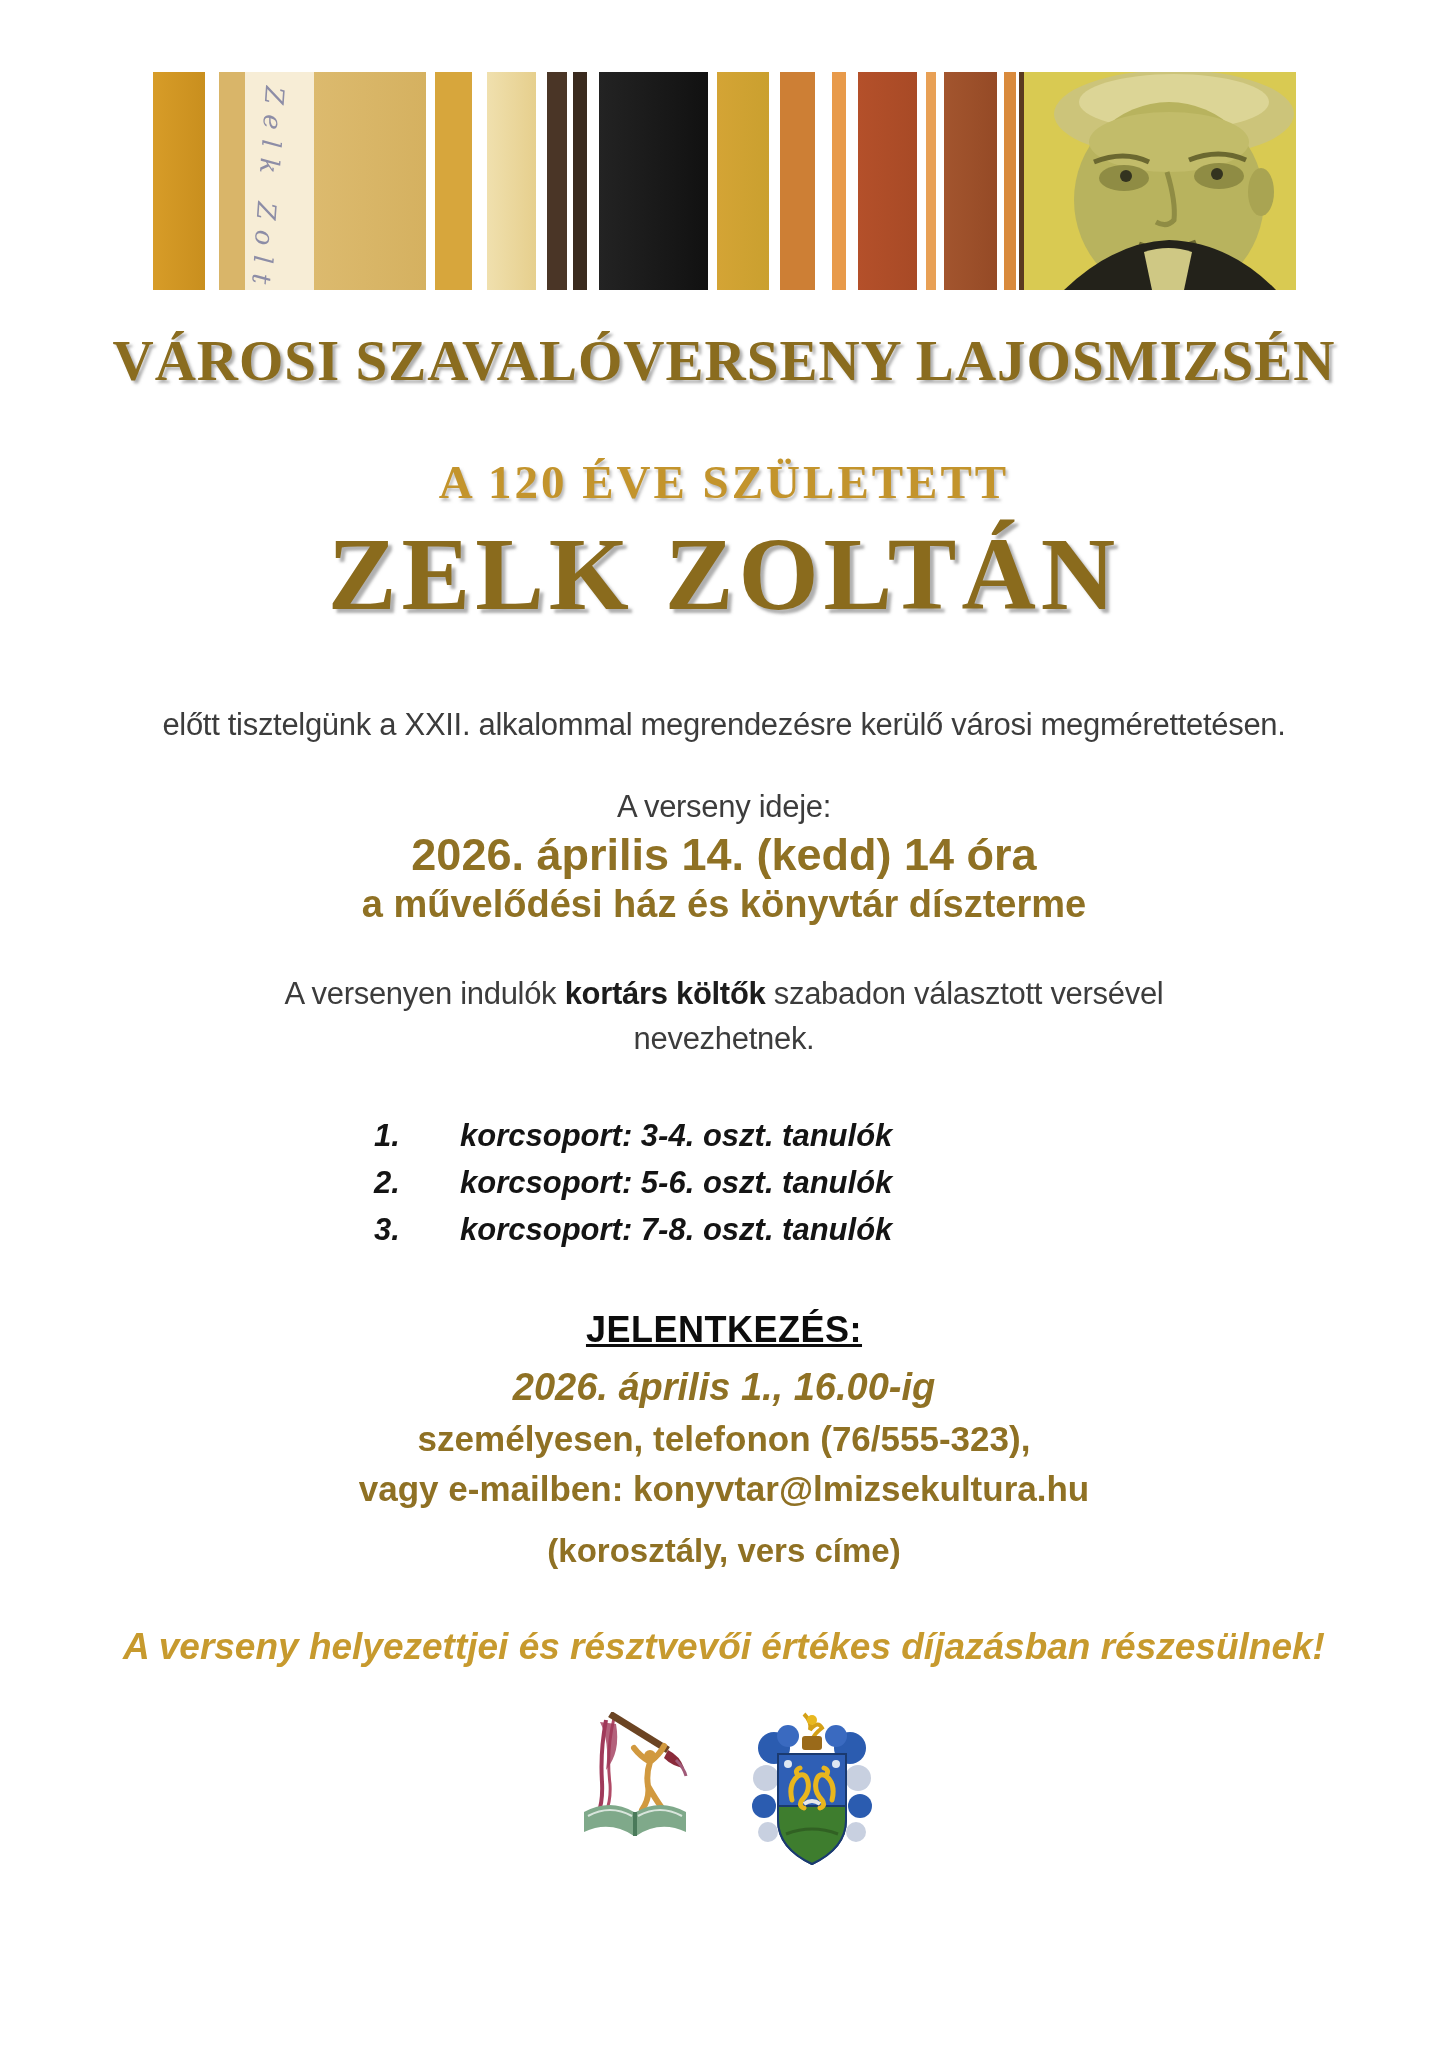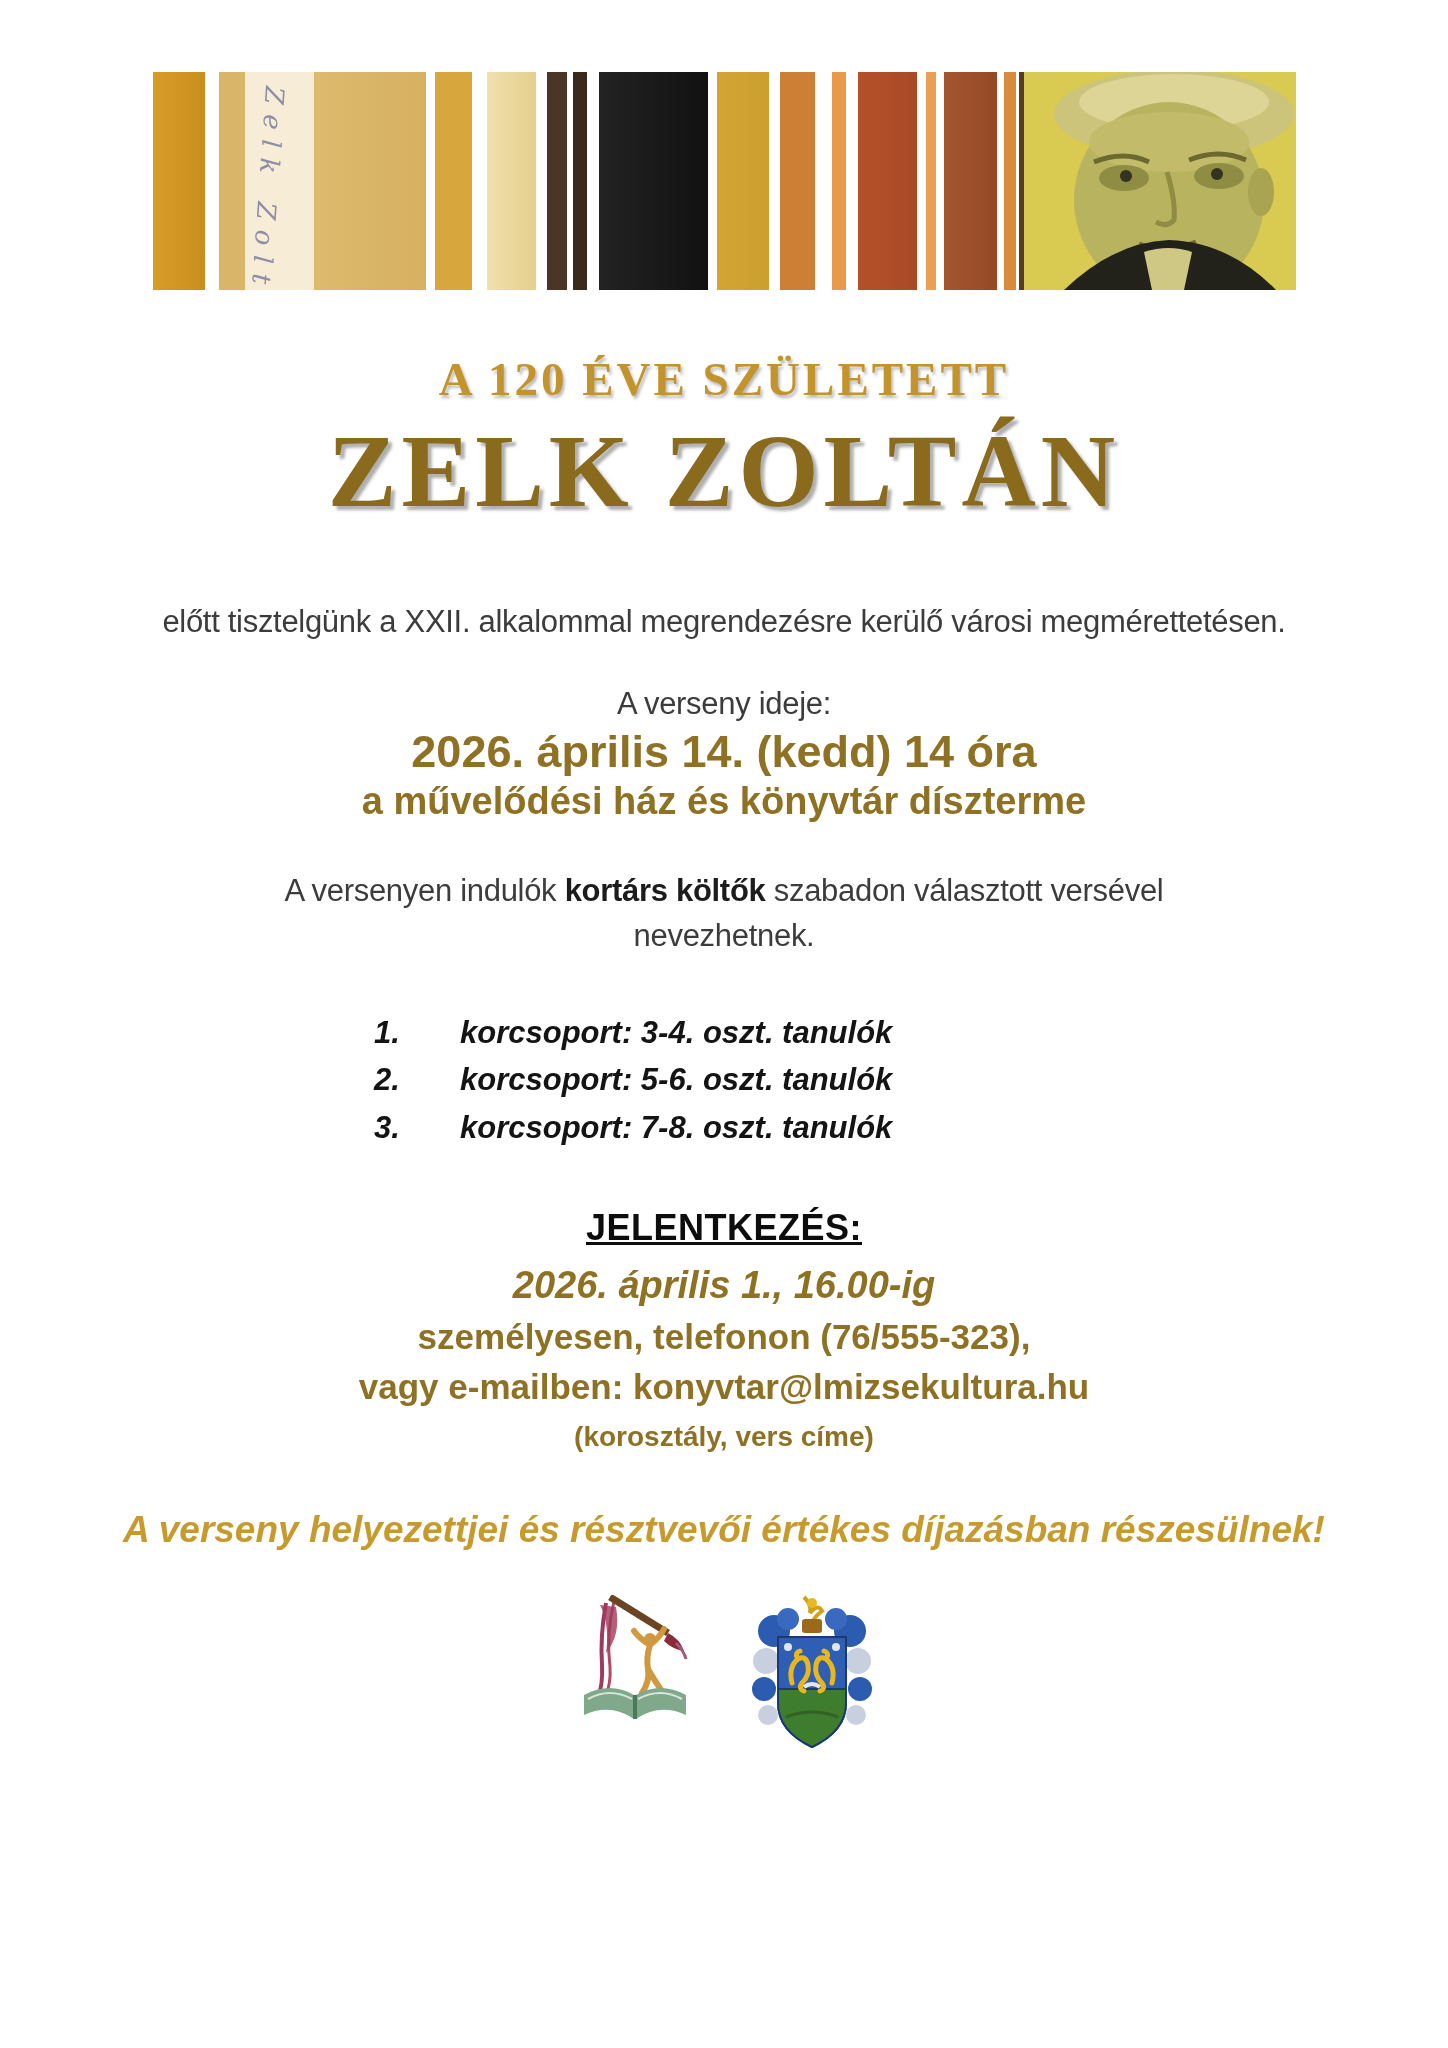--- a/index.html
+++ b/index.html
@@ -79,21 +79,21 @@
   .group-row .num{display:inline-block;width:86px;}
 
   
   .apply-heading{
     margin-top:56px;
     font-size:36px;font-weight:bold;color:#0d0d0d;
     text-decoration:underline;letter-spacing:0.5px;
   }
   .apply-deadline{margin-top:15px;font-size:38px;font-style:italic;}
   .apply-line{margin-top:10px;font-size:35px;}
-  .apply-note{margin-top:14px;font-size:28px;}
+  .apply-note{margin-top:23px;font-size:33px;}
 
   
   .footer-line{
     margin-top:56px;
     font-size:37px;font-weight:bold;font-style:italic;
     color:var(--gold-bright);letter-spacing:0;
   }
   .logos{
     margin-top:44px;
     display:flex;justify-content:center;align-items:flex-start;gap:58px;
@@ -137,20 +137,21 @@
       <circle cx="102" cy="104" r="6" fill="#33331f"></circle>
       <circle cx="193" cy="102" r="6" fill="#33331f"></circle>
       <path d="M143,100 Q152,130 150,148 Q143,156 132,150" stroke="#8f8c44" stroke-width="5" fill="none"></path>
       <path d="M115,172 Q142,182 172,170" stroke="#6b6830" stroke-width="5" fill="none"></path>
       <ellipse cx="237" cy="120" rx="13" ry="24" fill="#a9a452"></ellipse>
       <path d="M40,218 Q90,170 145,168 Q205,170 252,218 Z" fill="#23221a"></path>
       <path d="M120,180 Q145,172 168,180 L160,218 L128,218 Z" fill="#cfc884"></path>
     </svg>
   </div>
 
+  <div class="title-main">VÁROSI SZAVALÓVERSENY LAJOSMIZSÉN</div>
   <div class="title-sub">A 120 ÉVE SZÜLETETT</div>
   <div class="title-name">ZELK ZOLTÁN</div>
 
   <div class="body-text intro">előtt tisztelgünk a XXII. alkalommal megrendezésre kerülő városi megmérettetésen.</div>
 
   <div class="body-text label">A verseny ideje:</div>
   <div class="gold date-line">2026. április 14. (kedd) 14 óra</div>
 
   <div class="gold place-line">a művelődési ház és könyvtár díszterme</div>
 

